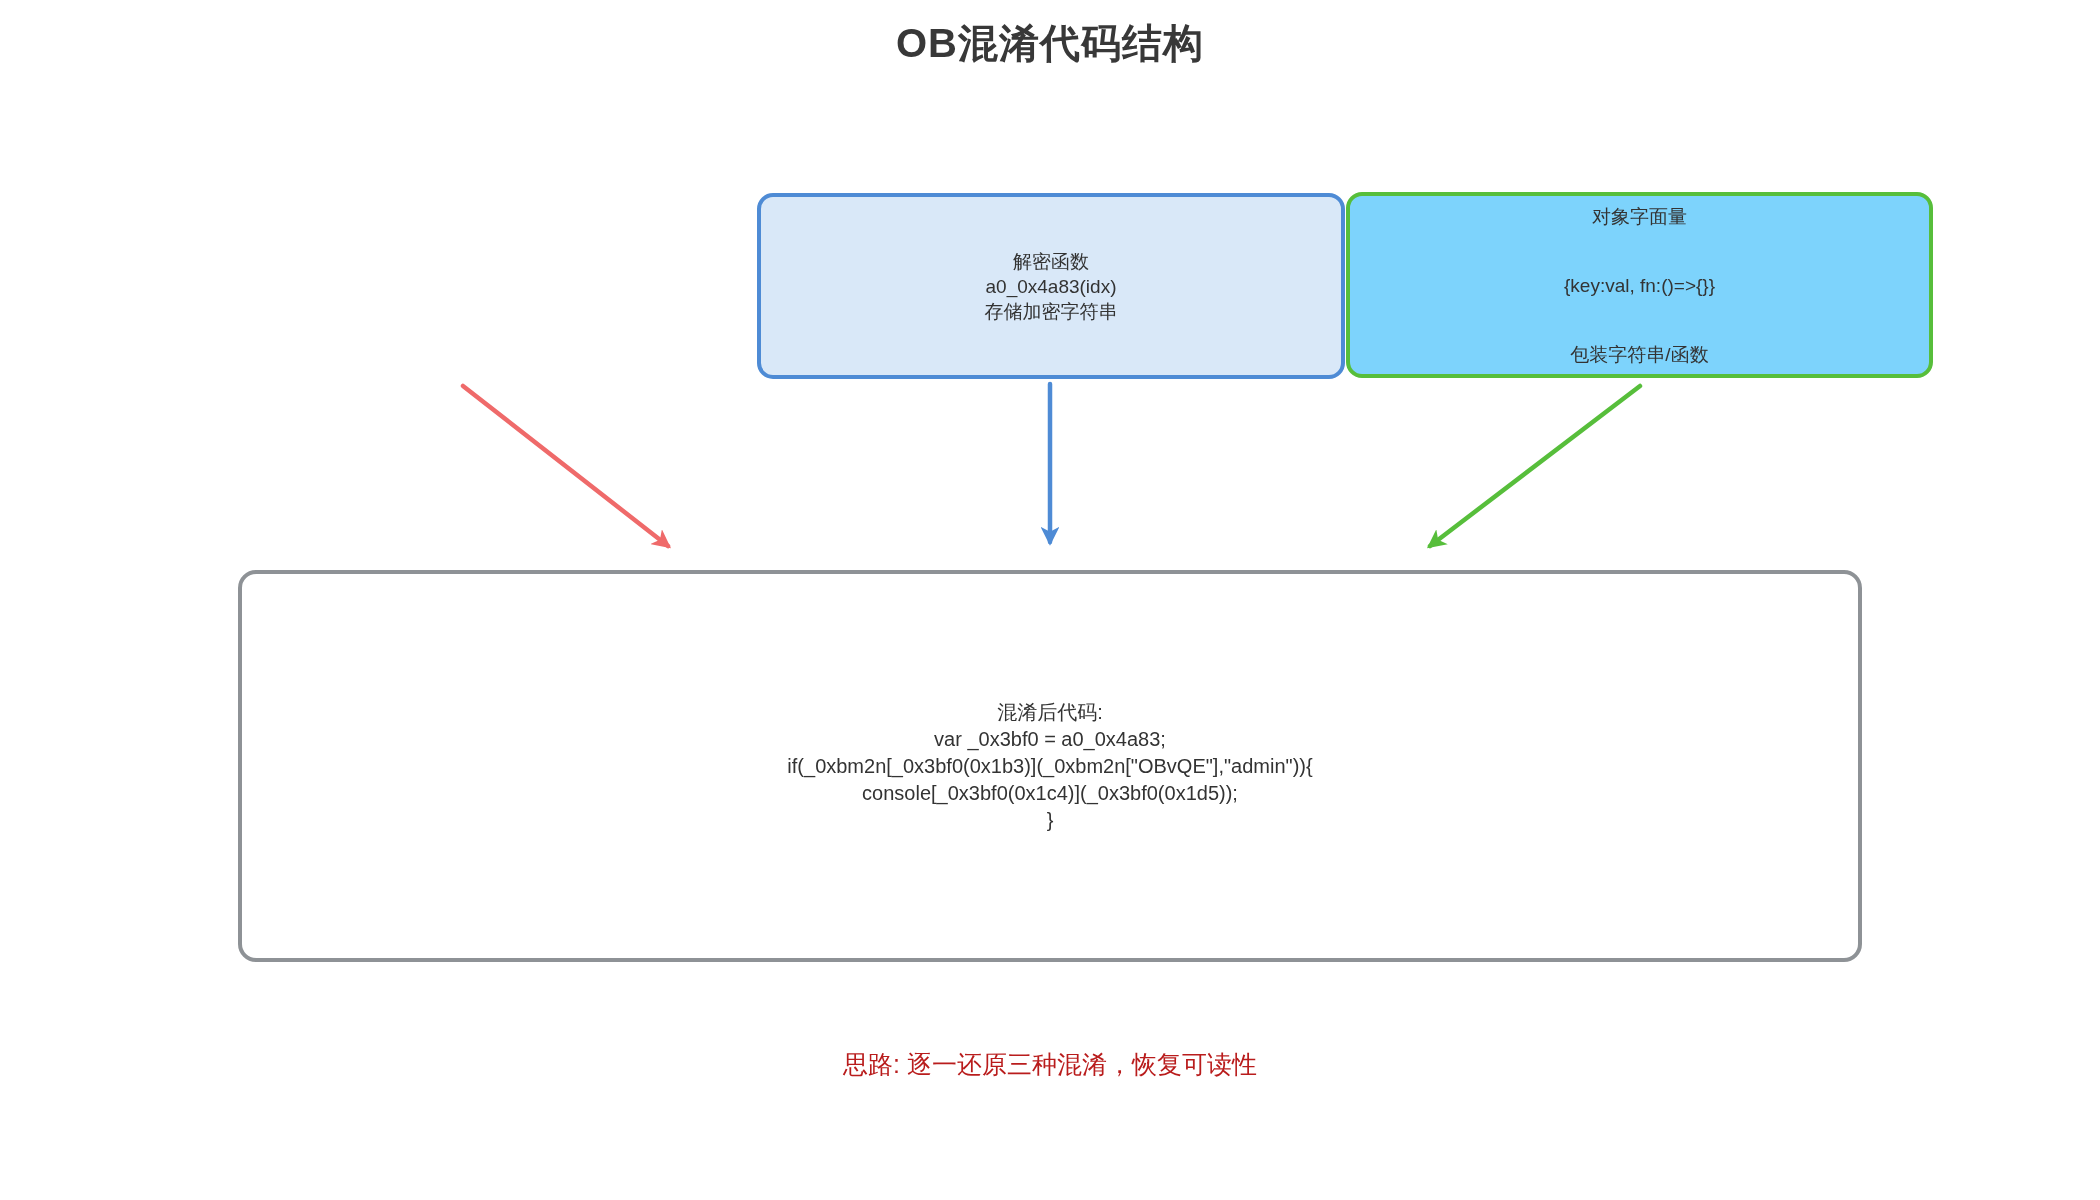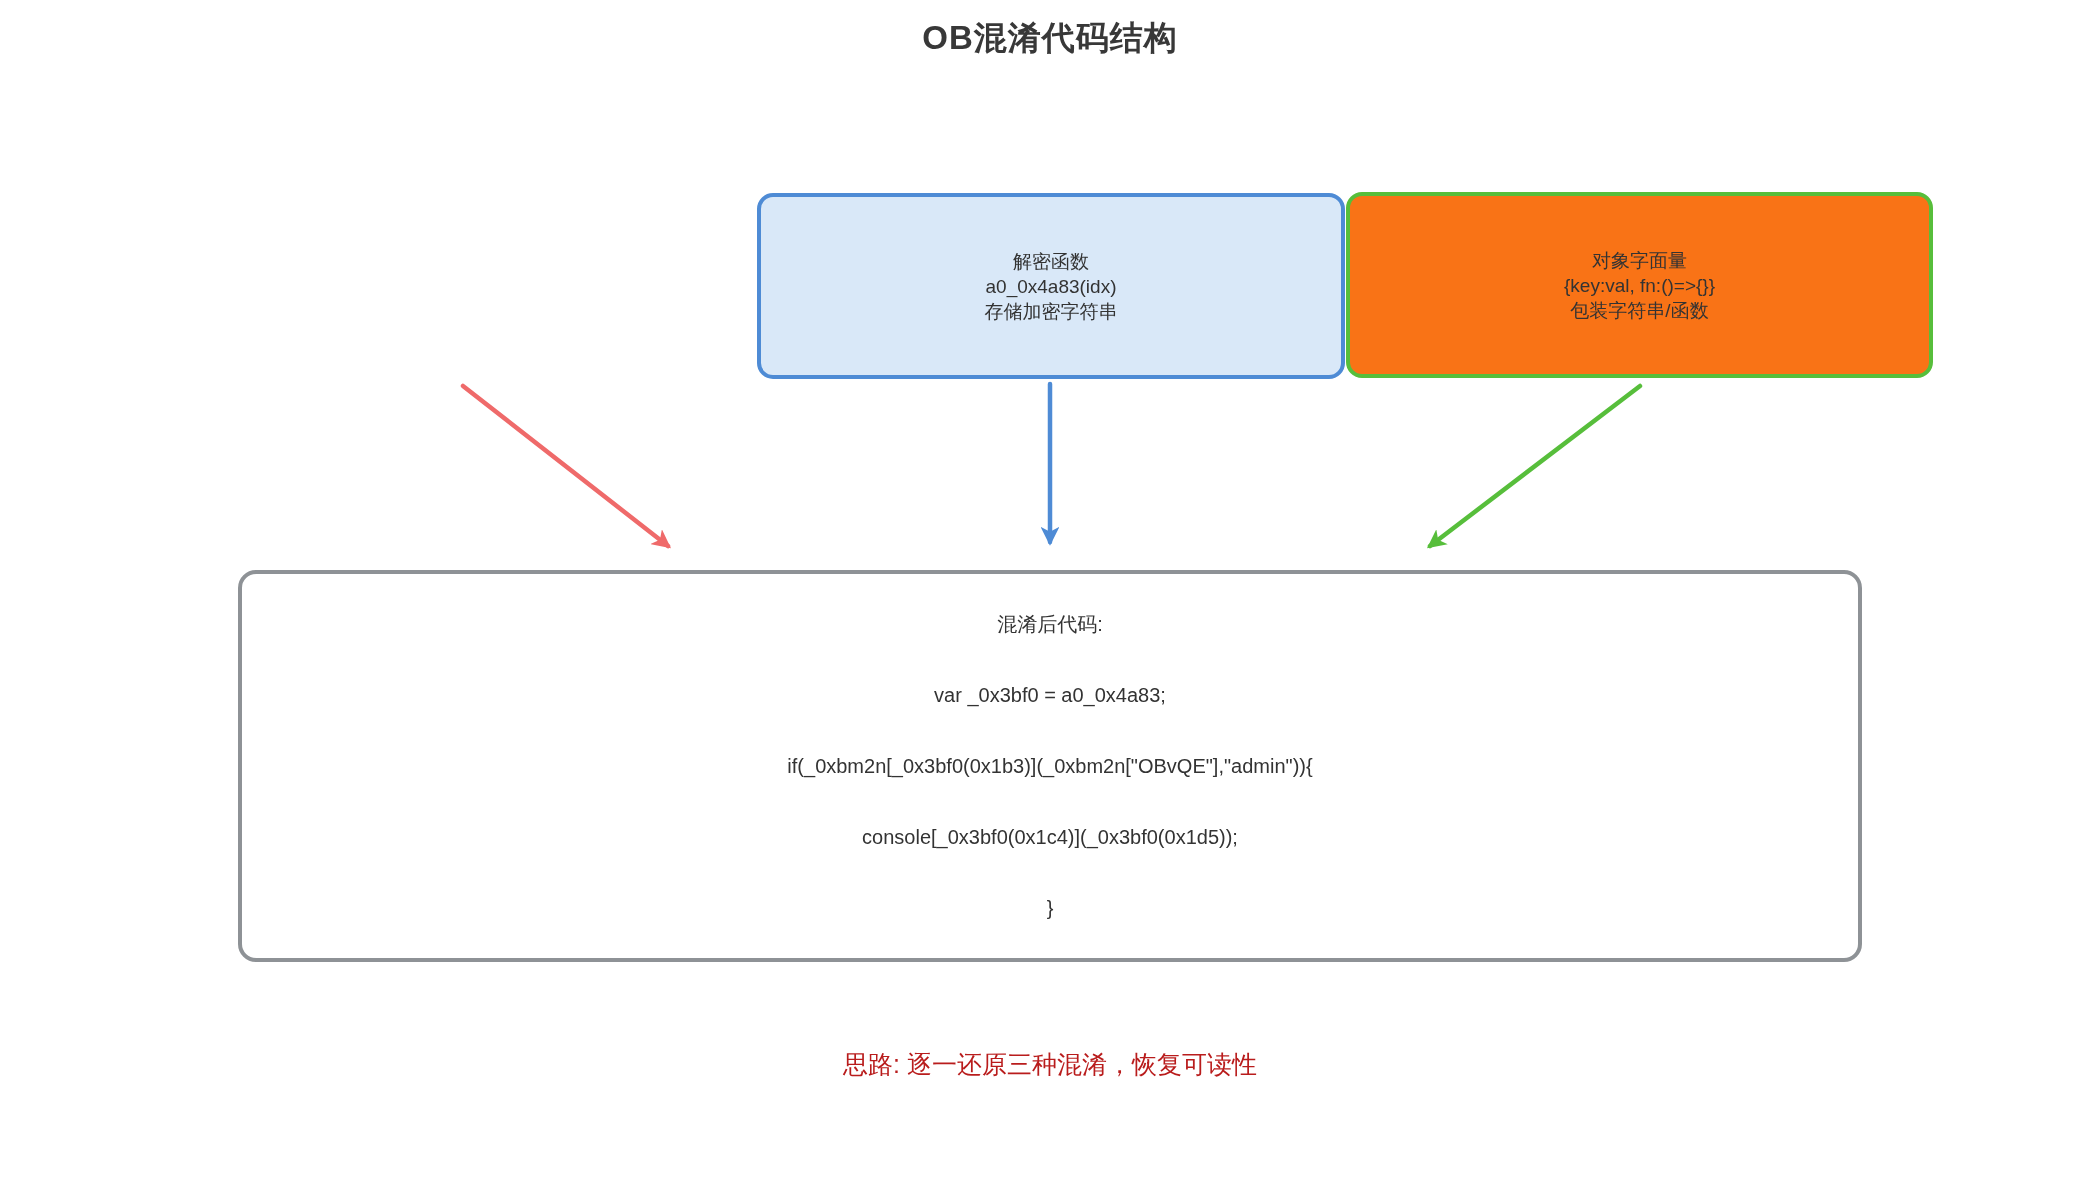--- a/index.html
+++ b/index.html
@@ -17,21 +17,21 @@
     height: 1200px;
     background: #ffffff;
     overflow: hidden;
   }
   .diagram-title {
     position: absolute;
     left: 0;
     top: 16px;
     width: 100%;
     text-align: center;
-    font-size: 33px;
+    font-size: 40px;
     font-weight: bold;
     color: #383838;
     letter-spacing: 1px;
   }
   .node {
     position: absolute;
     box-sizing: border-box;
     border: 4px solid #999;
     border-radius: 16px;
     display: flex;
@@ -62,21 +62,20 @@
     height: 392px;
     box-sizing: border-box;
     border: 4px solid #8E9296;
     border-radius: 18px;
     background: #ffffff;
     display: flex;
     flex-direction: column;
     align-items: center;
     justify-content: center;
     text-align: left;
-    gap: 44px;
   }
   .code-line {
     font-size: 20px;
     line-height: 27px;
     color: #333333;
     white-space: pre;
   }
   .note {
     position: absolute;
     left: 0;
@@ -94,21 +93,21 @@
 
   <div class="diagram-title">OB混淆代码结构</div>
 
 
   <div class="node" style="left: 757px; top: 193px; width: 588px; height: 186px; border-color: rgb(78, 139, 213); background-color: rgb(217, 232, 248); align-items: center;">
     <div class="node-line">解密函数</div>
     <div class="node-line">a0_0x4a83(idx)</div>
     <div class="node-line">存储加密字符串</div>
   </div>
 
-  <div class="node" style="left: 1346px; top: 192px; width: 587px; height: 186px; border-color: rgb(87, 190, 59); background-color: #f97316;">
+  <div class="node" style="left: 1346px; top: 192px; width: 587px; height: 186px; border-color: rgb(87, 190, 59); background-color: #7dd3fc; gap: 44px;">
     <div class="node-line">对象字面量</div>
     <div class="node-line">{key:val, fn:()=&gt;{}}</div>
     <div class="node-line">包装字符串/函数</div>
   </div>
 
   <svg class="arrow-layer" viewBox="0 0 2100 1200">
     <defs>
       <marker id="ah-red" viewBox="0 0 10 10" refX="8" refY="5" markerWidth="4.2" markerHeight="4.2" orient="auto">
         <path d="M0,0 L10,5 L0,10 L2.6,5 z" fill="#EF6A6A"></path>
       </marker>

